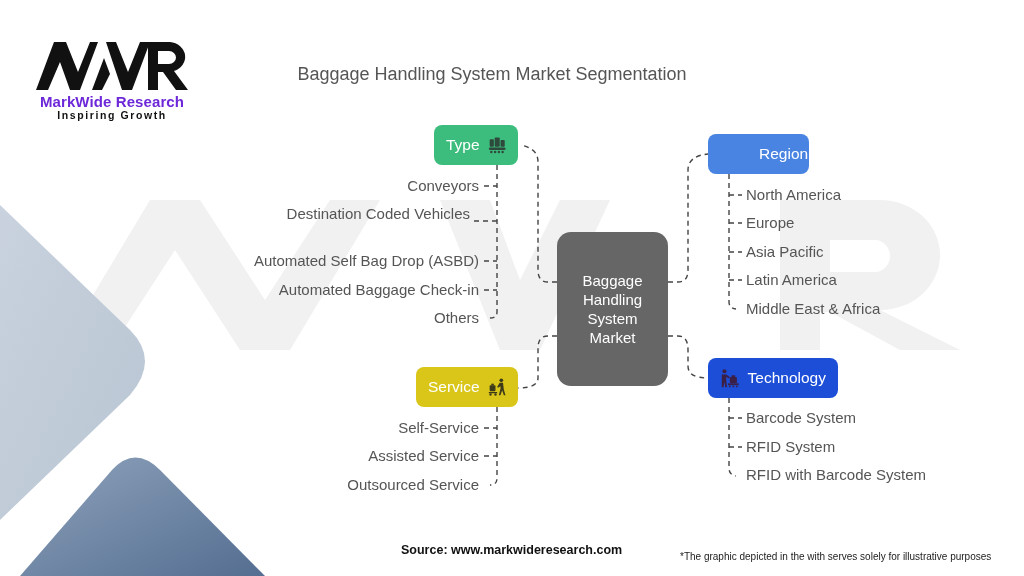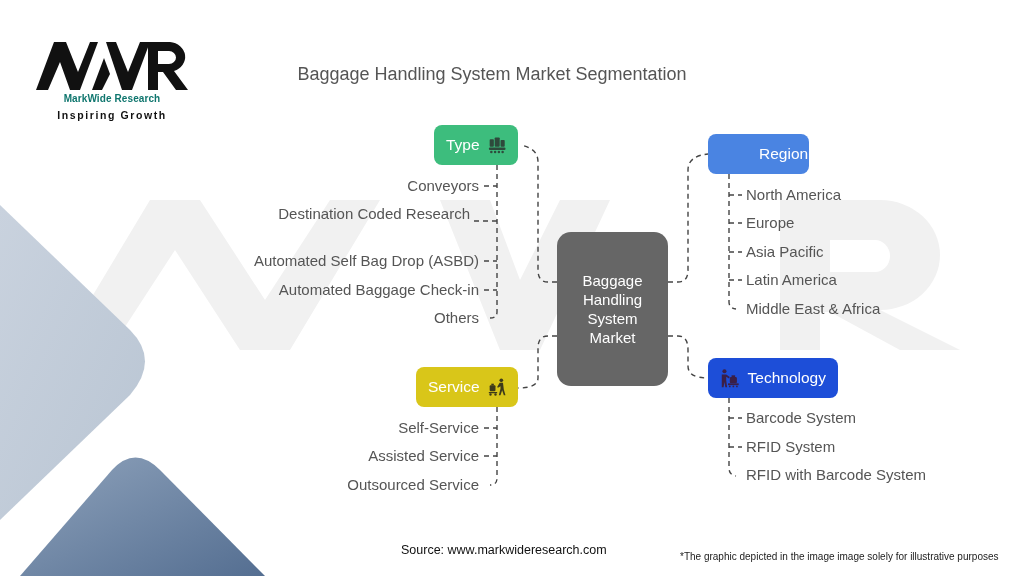--- a/index.html
+++ b/index.html
@@ -11,21 +11,21 @@
   .abs { position: absolute; }
 
   
   #bg { position: absolute; left: 0; top: 0; width: 1024px; height: 576px; }
 
   
   .logo { left: 30px; top: 40px; width: 165px; }
   .logo-mark { position: absolute; left: 6px; top: 0; }
   .logo-name {
     position: absolute; left: 2px; top: 53px; width: 160px; text-align: center;
-    font-weight: bold; font-size: 10px; color: #0f766e; letter-spacing: 0.1px;
+    font-weight: bold; font-size: 15px; color: #6d28d9; letter-spacing: 0.1px;
   }
   .logo-tag {
     position: absolute; left: 2px; top: 69px; width: 160px; text-align: center;
     font-weight: bold; font-size: 10.5px; color: #111; letter-spacing: 1.6px;
   }
 
   .title {
     left: 0; top: 64px; width: 829px; text-align: center;
     font-size: 18px; color: #555; padding-left: 155px; box-sizing: border-box;
   }
@@ -53,21 +53,21 @@
   .region { left: 708px; top: 134px; width: 101px; background: #4a84e2; gap: 39px; }
   .service { left: 416px; top: 367px; width: 102px; background: #d9c619; }
   .technology { left: 708px; top: 358px; width: 130px; background: #1d4ed8; }
 
   .item {
     font-size: 15px; color: #555; line-height: 18px; white-space: nowrap;
   }
   .item.right { text-align: right; }
 
   .footer-source {
-    left: 401px; top: 543px; font-size: 12.5px; font-weight: normal; color: #111;
+    left: 401px; top: 543px; font-size: 12.5px; font-weight: bold; color: #111;
   }
   .footer-note {
     left: 680px; top: 551px; font-size: 10px; color: #222;
   }
 </style>
 </head>
 <body>
 
 <svg id="bg" viewBox="0 0 1024 576">
   <defs>
@@ -199,34 +199,34 @@
       <circle cx="11" cy="20.5" r="1"></circle>
         <circle cx="15" cy="20.5" r="1"></circle>
         <circle cx="19" cy="20.5" r="1"></circle>
     </g>
   </svg>
   <span>Technology</span>
 </div>
 
 <div class="abs item right" style="right:545px; top:177px;">Conveyors</div>
 <div class="abs item right" style="right:554px; top:205px;">
-  <div>Destination Coded Research</div>
+  <div>Destination Coded Vehicles</div>
 </div>
 <div class="abs item right" style="right:545px; top:252px;">Automated Self Bag Drop (ASBD)</div>
 <div class="abs item right" style="right:545px; top:281px;">Automated Baggage Check-in</div>
 <div class="abs item right" style="right:545px; top:309px;">Others</div>
 
 <div class="abs item" style="left:746px; top:186px;">North America</div>
 <div class="abs item" style="left:746px; top:214px;">Europe</div>
 <div class="abs item" style="left:746px; top:243px;">Asia Pacific</div>
 <div class="abs item" style="left:746px; top:271px;">Latin America</div>
 <div class="abs item" style="left:746px; top:300px;">Middle East &amp; Africa</div>
 
 <div class="abs item right" style="right:545px; top:419px;margin-left:28px;">Self-Service</div>
 <div class="abs item right" style="right:545px; top:447px;">Assisted Service</div>
 <div class="abs item right" style="right:545px; top:476px;">Outsourced Service</div>
 
 <div class="abs item" style="left:746px; top:409px;">Barcode System</div>
 <div class="abs item" style="left:746px; top:438px;">RFID System</div>
 <div class="abs item" style="left:746px; top:466px;">RFID with Barcode System</div>
 
 <div class="abs footer-source">Source: www.markwideresearch.com</div>
-<div class="abs footer-note">*The graphic depicted in the image image solely for illustrative purposes</div>
+<div class="abs footer-note">*The graphic depicted in the with serves solely for illustrative purposes</div>
 
 </body></html>

